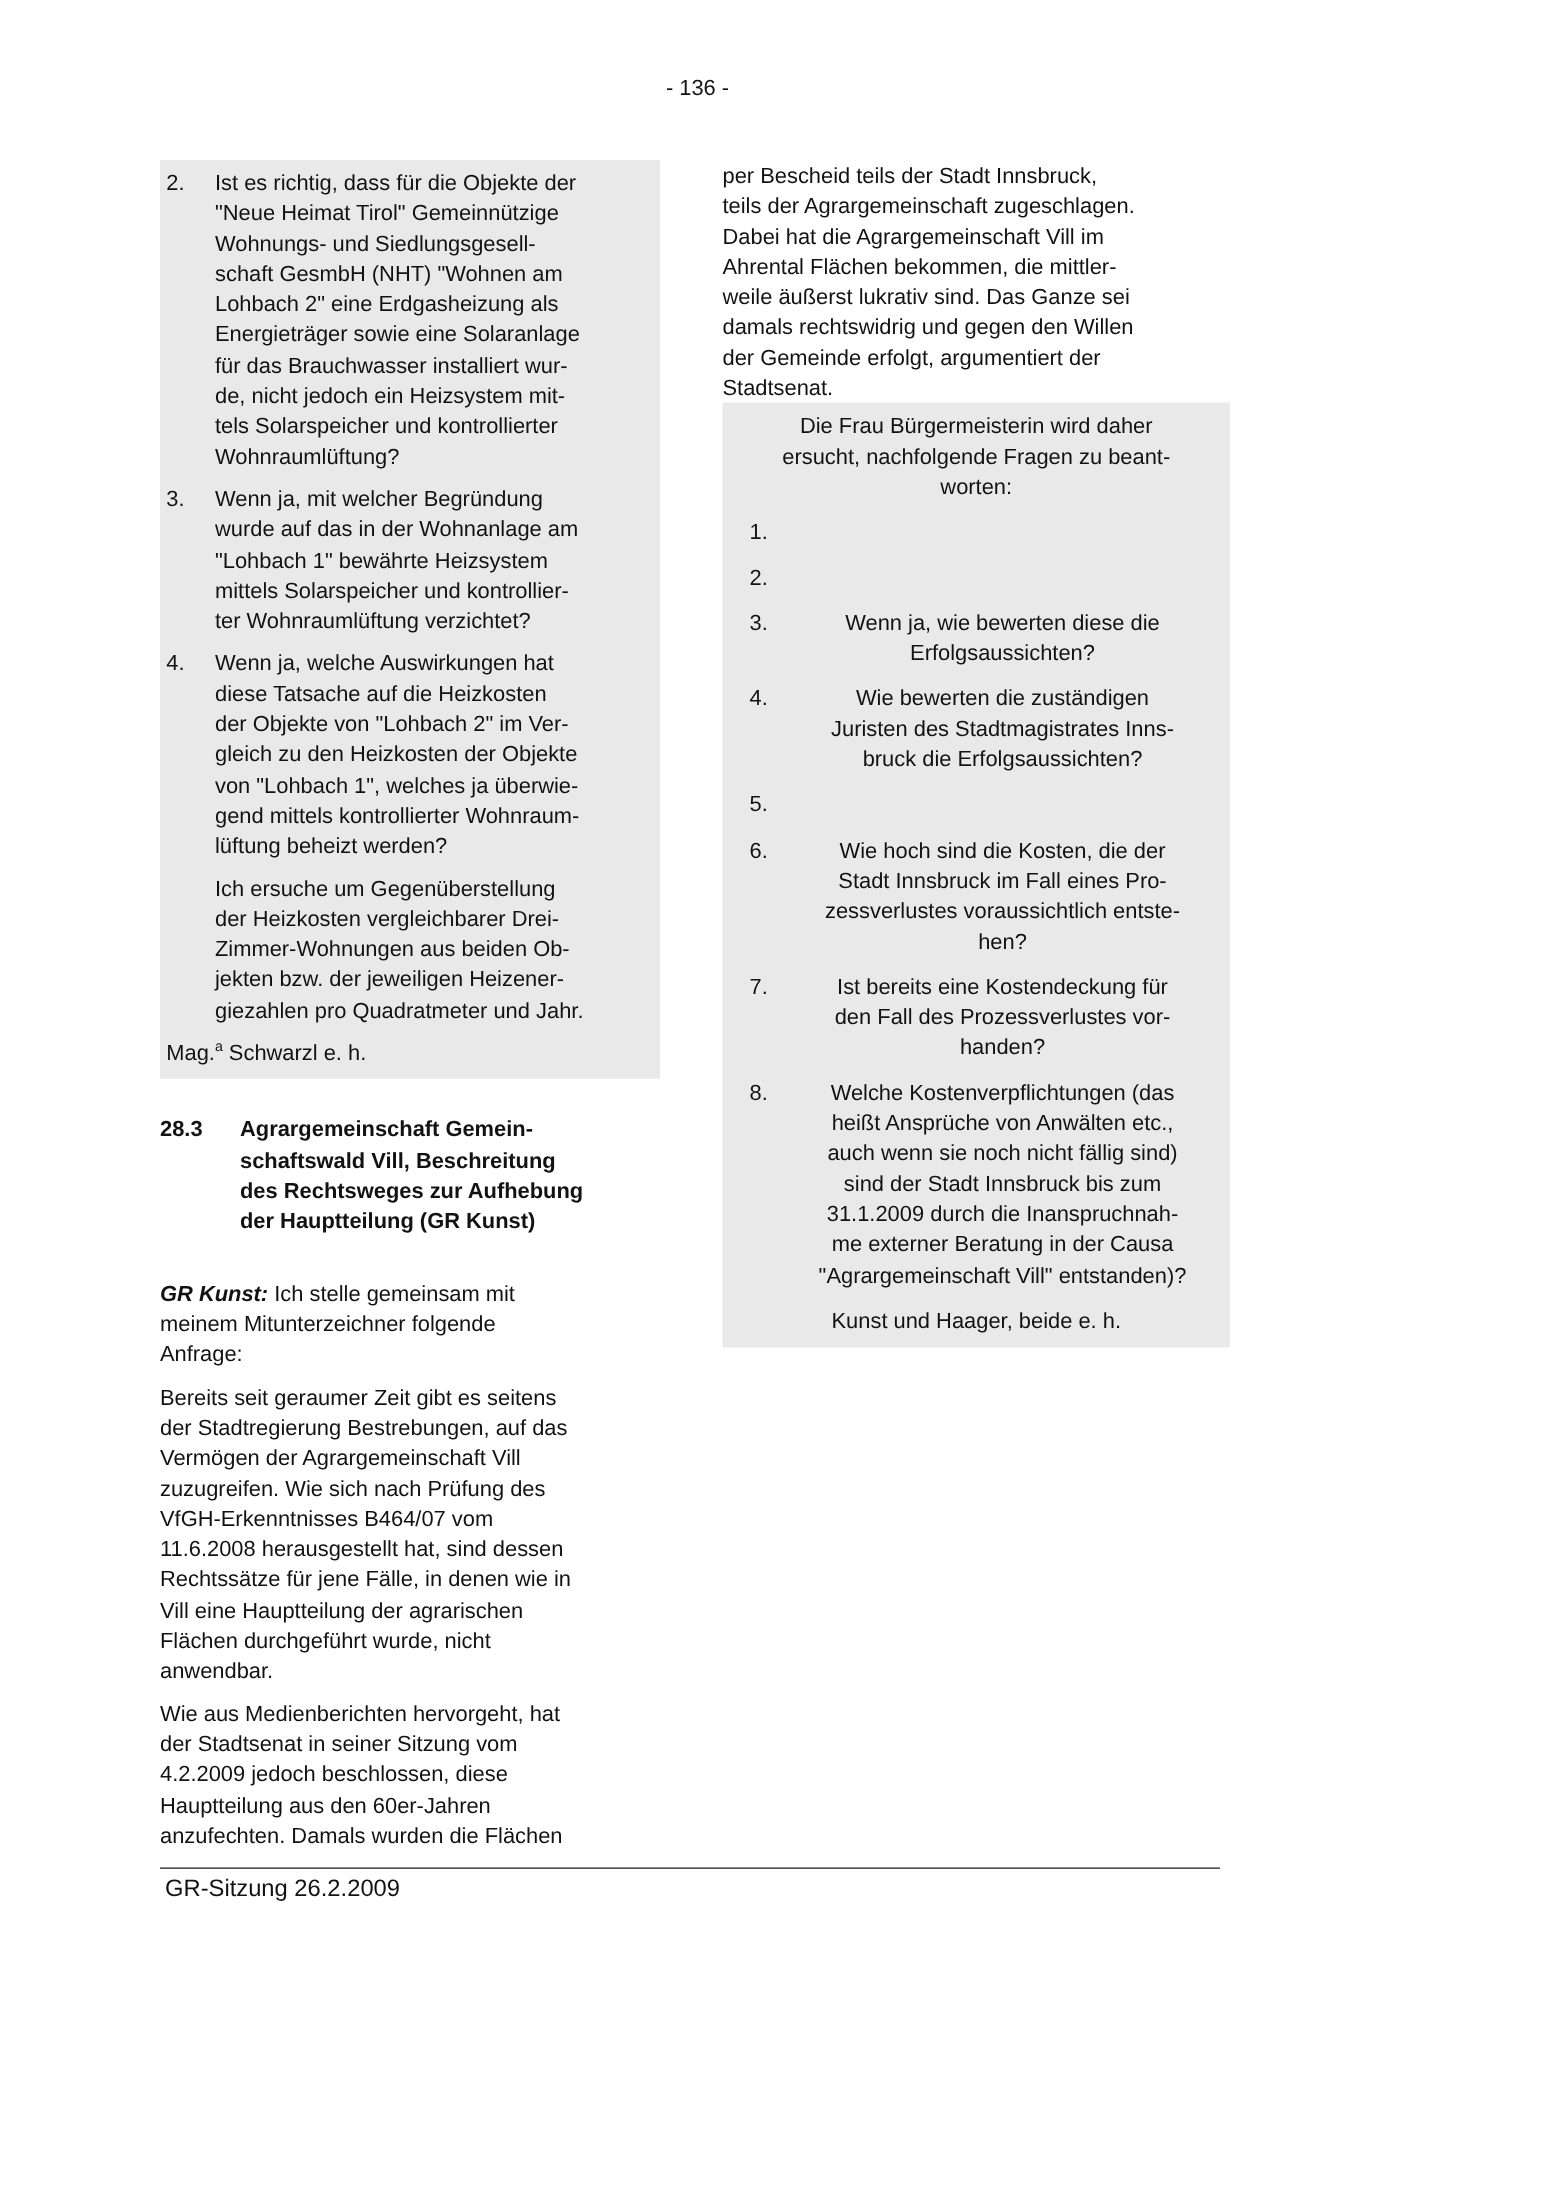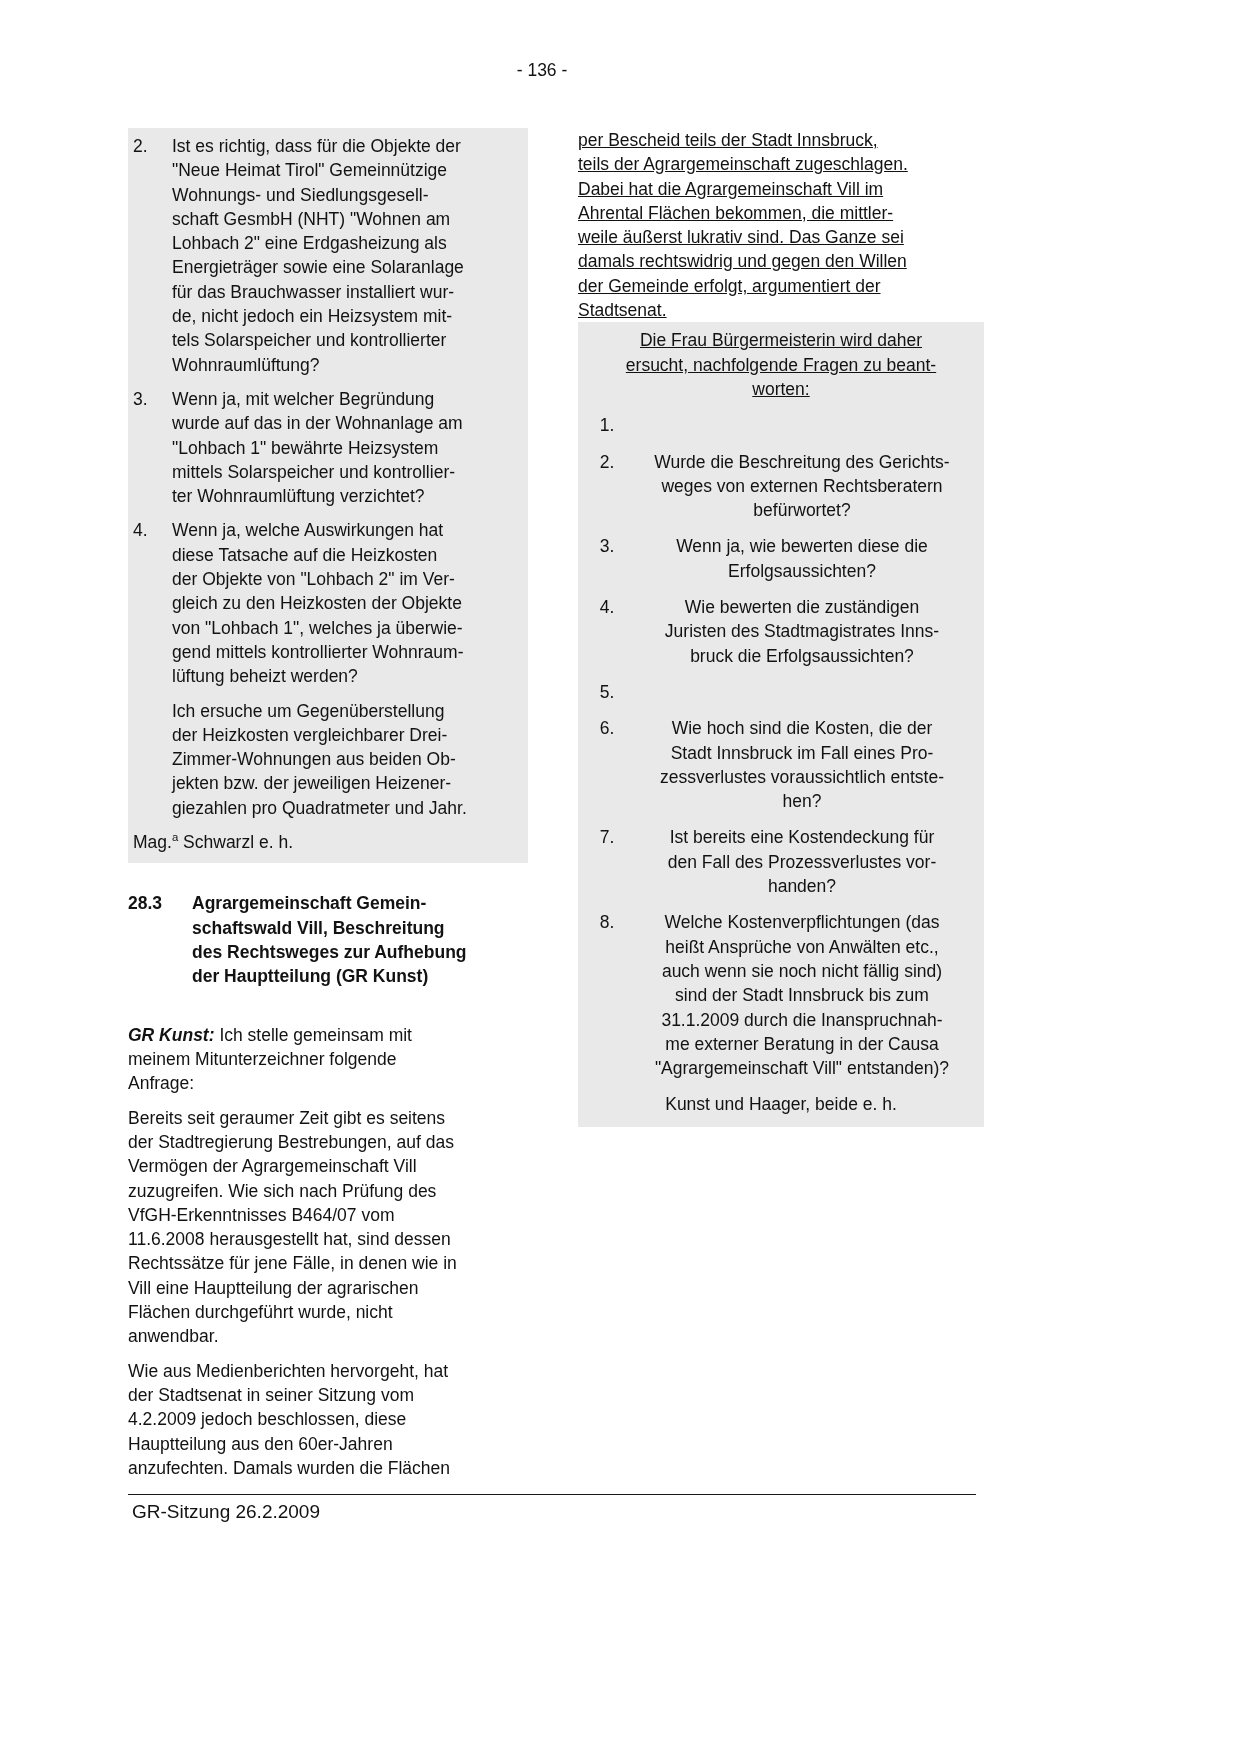--- a/index.html
+++ b/index.html
@@ -9,37 +9,37 @@
     height:1755px;
     background:#ffffff;
     font-family:"Liberation Sans", sans-serif;
     color:#121212;
     font-size:17.5px;
     line-height:24.3px;
     overflow:hidden;
   }
   .page-header{
     position:absolute;
-    left:116px; top:58px; width:852px;
+    left:132px; top:58px; width:852px;
     text-align:center;
   }
   .col-left{position:absolute; left:128px; top:128px; width:400px;}
   .col-right{position:absolute; left:578px; top:128px; width:406px;}
   .highlight{background:#e9e9e9;}
   .col-left .highlight{padding:6px 8px 9px 5px;}
   .col-right .highlight{padding:6px 8px 10px 8px; margin-top:0;text-align:center;}
   .qitem{display:flex; margin-top:10px;}
   .qitem.first{margin-top:0;}
   .col-right .qitem{margin-top:12px;}
   .qnum{flex:0 0 39px;}
   .col-right .qnum{flex:0 0 42px;}
   .qtext{white-space:pre-line; flex:1;}
   .qcont{margin-left:39px; margin-top:10px; white-space:pre-line;}
   .para{margin:10px 0 0 0; white-space:pre-line;}
-  .para.first{margin-top:0;text-decoration:underline;}
+  .para.first{margin-top:0;}
   .signature{margin-top:10px;}
   .col-right .signature{margin-top:12px;}
   .section-heading{display:flex; font-weight:bold; margin-top:28px;}
   .sec-num{flex:0 0 64px;}
   .sec-title{white-space:pre-line; flex:1;}
   .bold{font-weight:bold;font-style:italic;}
   sup{font-size:0.65em; vertical-align:super; line-height:0;}
   .footer-rule{
     position:absolute; left:128px; top:1494px; width:848px;
     border-top:1.5px solid #1a1a1a; height:0;
@@ -145,23 +145,20 @@
     <div class="highlight">
       <div class="para first">Die Frau Bürgermeisterin wird daher
 ersucht, nachfolgende Fragen zu beant-
 worten:</div>
 
       <div class="qitem">
         <span class="qnum">1.</span>
       </div>
       <div class="qitem">
         <span class="qnum">2.</span>
-        <span class="qtext">Wurde die Beschreitung des Gerichts-
-weges von externen Rechtsberatern
-befürwortet?</span>
       </div>
       <div class="qitem">
         <span class="qnum">3.</span>
         <span class="qtext">Wenn ja, wie bewerten diese die
 Erfolgsaussichten?</span>
       </div>
       <div class="qitem">
         <span class="qnum">4.</span>
         <span class="qtext">Wie bewerten die zuständigen
 Juristen des Stadtmagistrates Inns-

